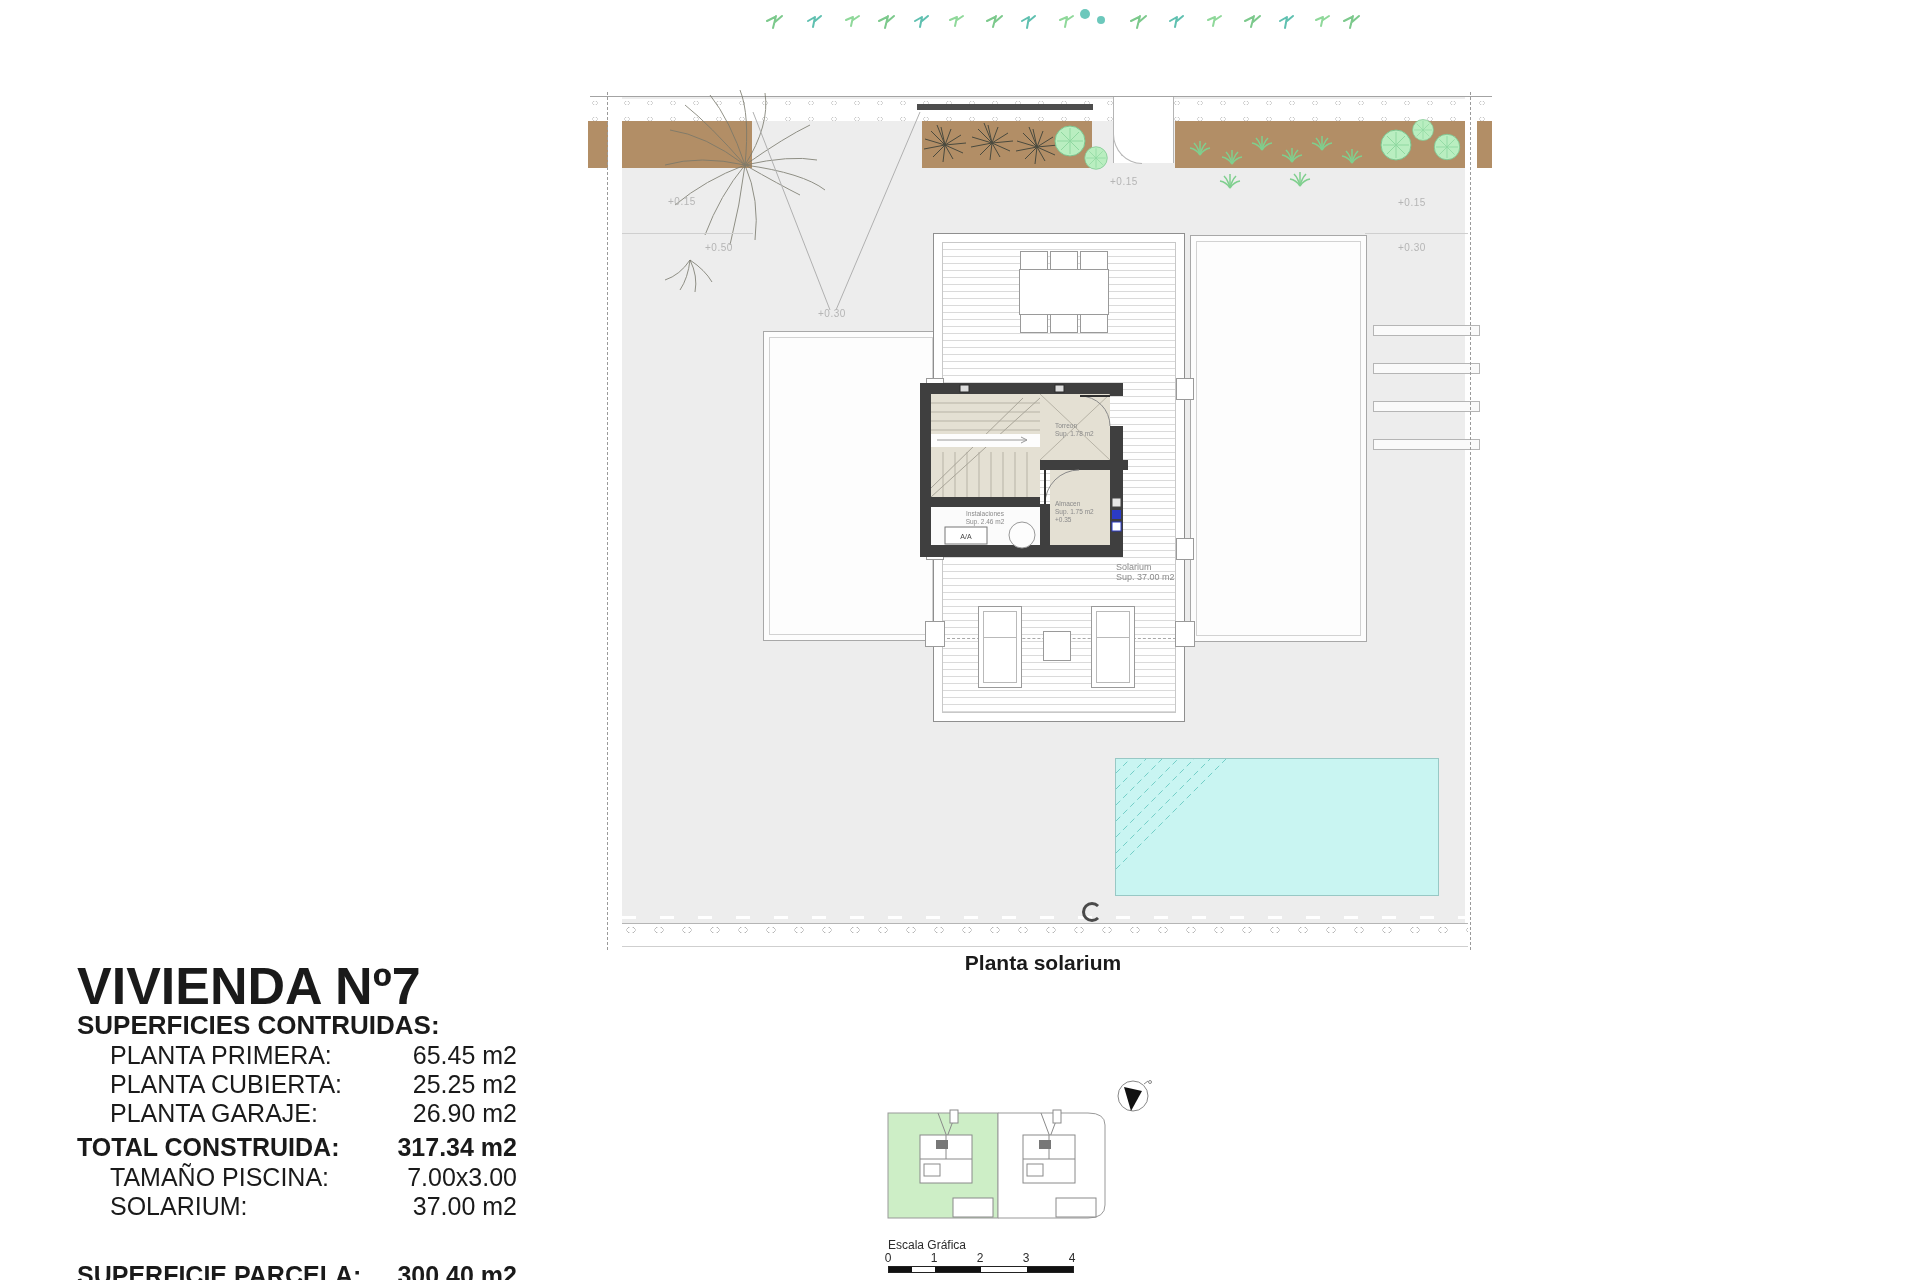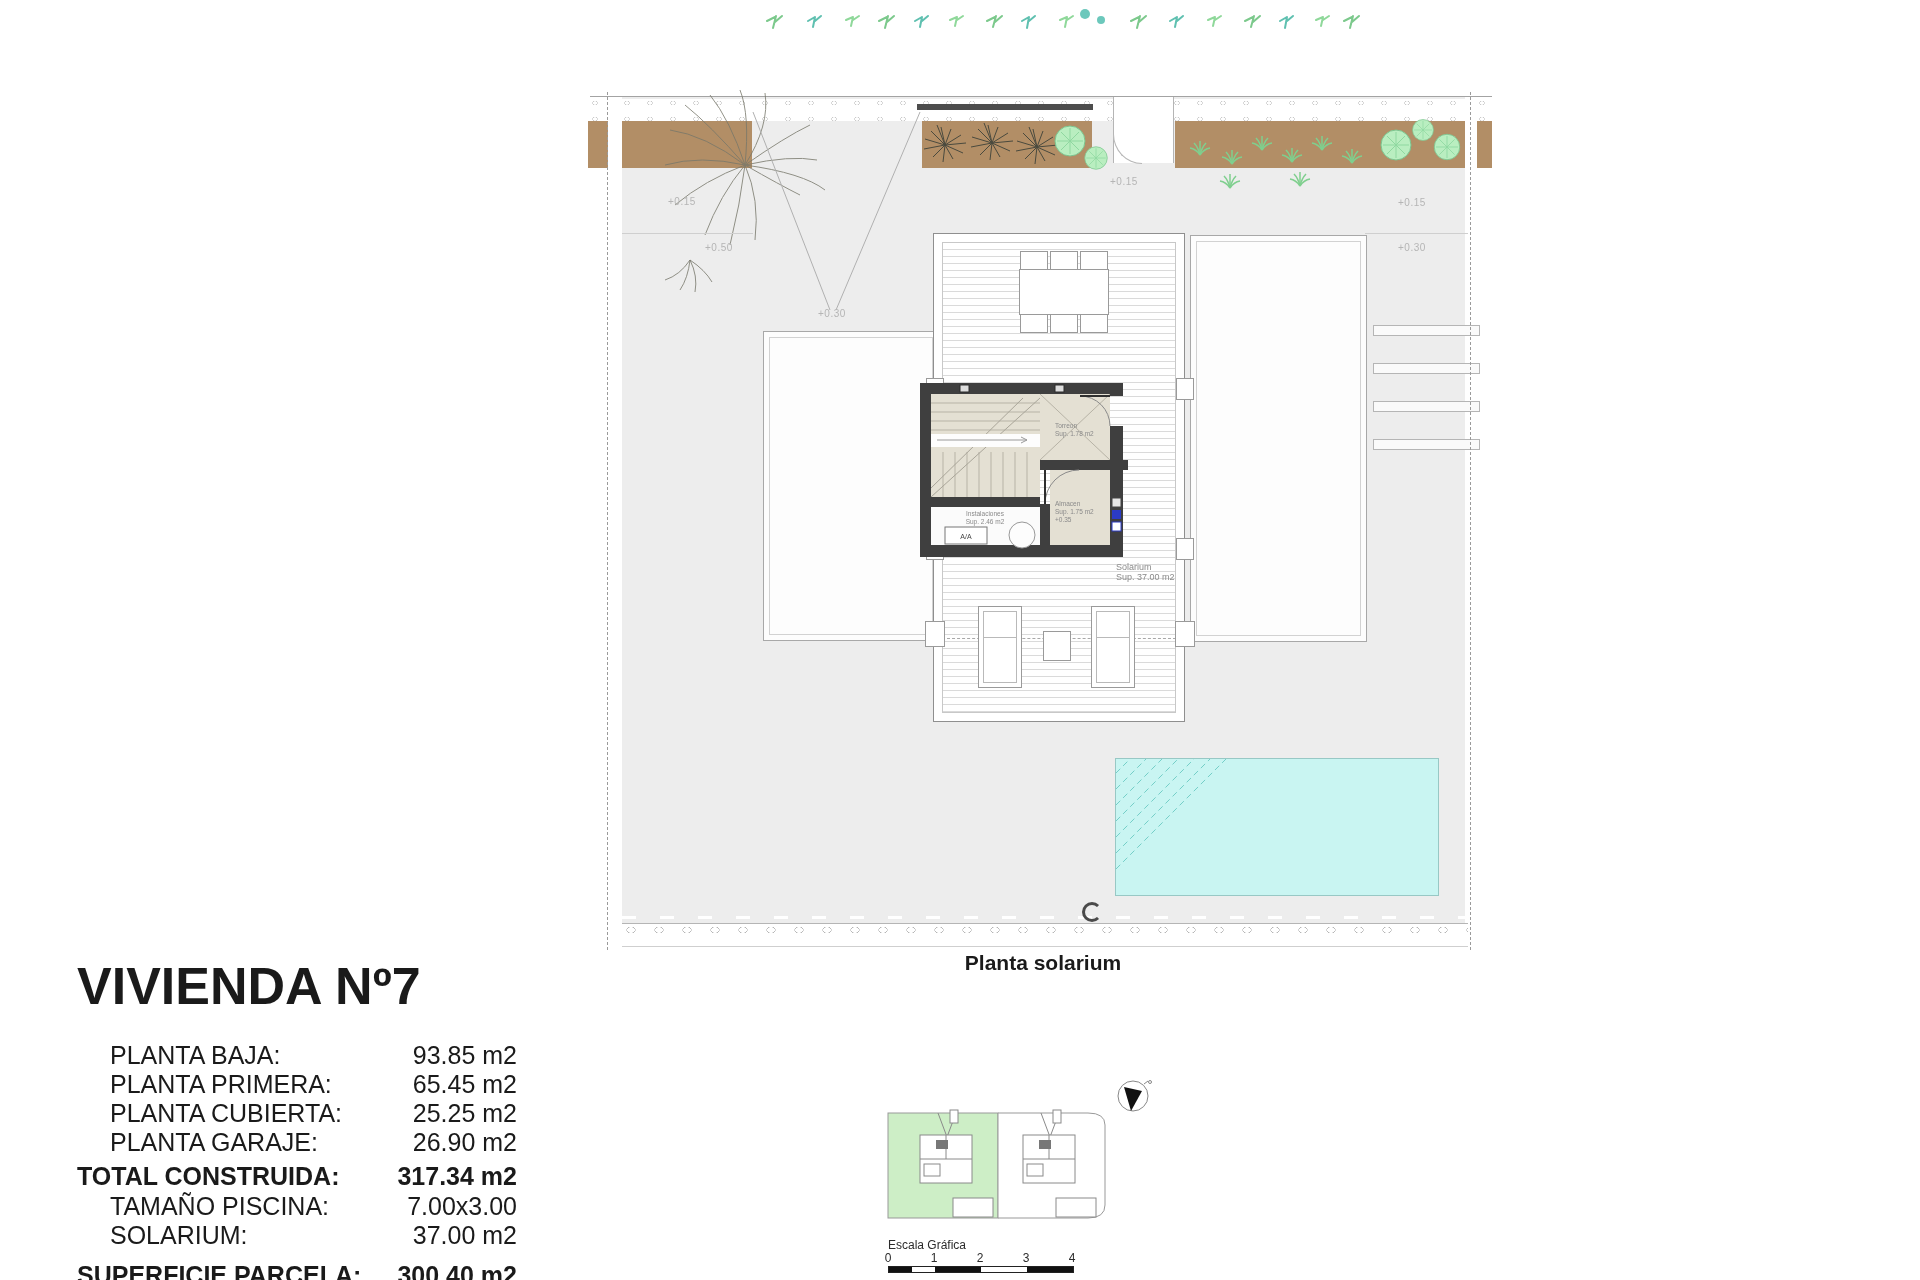--- a/index.html
+++ b/index.html
@@ -354,25 +354,22 @@
   <div class="abs" id="stoneband"></div>
   <div class="abs" id="manhole"></div>
 
   <div class="abs whitegap" style="left:1465px;top:97px;width:12px;height:71px;"></div>
   <div class="abs dash-v" style="left:607px;top:92px;height:858px;"></div>
   <div class="abs dash-v" style="left:1470px;top:92px;height:858px;"></div>
 
   <div class="abs" id="caption">Planta solarium</div>
 
   <div class="abs" id="title">VIVIENDA Nº7</div>
+  <div class="abs" id="subtitle">SUPERFICIES CONTRUIDAS:</div>
   <div class="abs" id="rows">
-    <div class="row">
-        <span class="lab">PLANTA BAJA:</span>
-        <span class="val">93.85 m2</span>
-      </div>
     <div class="row">
         <span class="lab">PLANTA PRIMERA:</span>
         <span class="val">65.45 m2</span>
       </div>
     <div class="row">
         <span class="lab">PLANTA CUBIERTA:</span>
         <span class="val">25.25 m2</span>
       </div>
     <div class="row">
         <span class="lab">PLANTA GARAJE:</span>

